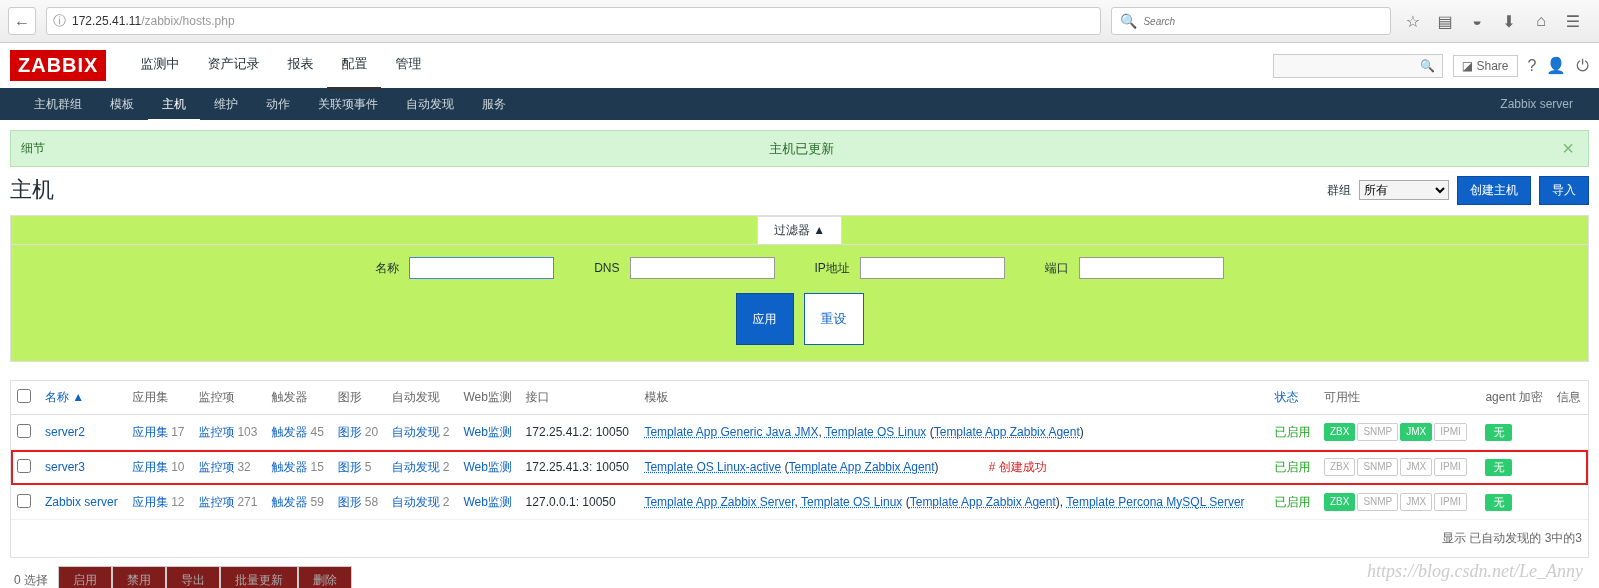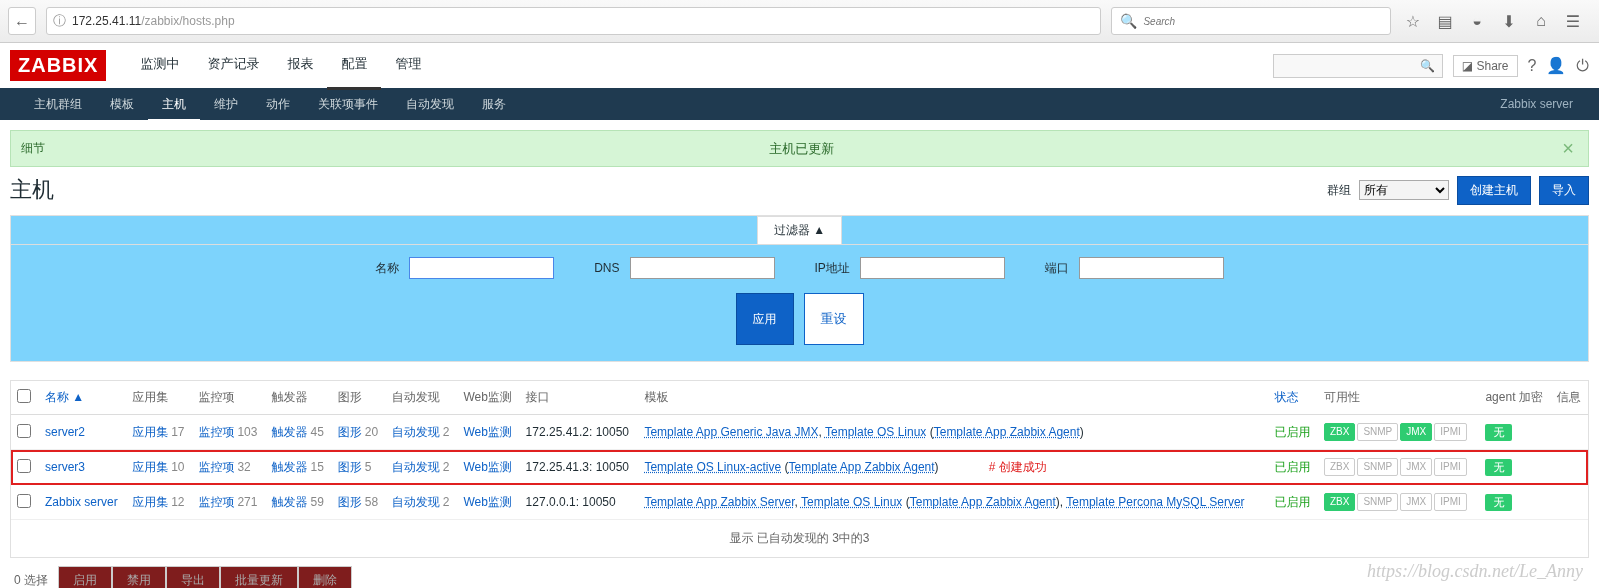--- a/index.html
+++ b/index.html
@@ -44,21 +44,21 @@
 .alert-close { color: #7ab97a; cursor: pointer; font-size: 20px; padding: 0 4px; }
 
 .page-head { display: flex; align-items: center; margin-bottom: 10px; }
 .page-title { font-size: 22px; font-weight: normal; }
 .pg-right { margin-left: auto; display:flex; align-items:center; gap:8px; }
 .pg-right label { font-size:12px; }
 .pg-right select { border:1px solid #aaa; height:20px; width:90px; background:#f4f4f4; font-size:12px; }
 .btn-primary { background:#0e62c7; color:#fff; border:1px solid #0a4da0; padding:5px 12px; font-size:12px; }
 
 
-.filter-box { border:1px solid #e0e0e0; background:#7dd3fc; }
+.filter-box { border:1px solid #e0e0e0; background:#bef264; }
 .filter-tab-row { display:flex; justify-content:center; }
 .filter-tab { border:1px solid #ddd; border-bottom:none; padding:5px 16px; background:#fff; position:relative; top:0px; font-size:12px; }
 .filter-body { border-top:1px solid #ddd; padding:12px 0 16px; }
 .filter-row { display:flex; justify-content:center; gap:40px; align-items:center; margin-bottom:14px; }
 .fgrp { display:flex; align-items:center; gap:10px; }
 .fgrp input { width:145px; height:22px; border:1px solid #999; padding:0 4px; }
 .fgrp.name input { border:1px solid #4a86e8; }
 .fgrp label { font-size:12px; }
 .btn-row { display:flex; justify-content:center; gap:10px; }
 .btn-row .apply { background:#0e62c7; color:#fff; border:1px solid #0a4da0; padding:5px 16px; font-size:12px; }
@@ -77,21 +77,21 @@
 
 .status-en { color:#1aa01a; }
 .tag { display:inline-block; padding:1px 5px; border:1px solid #ccc; border-radius:2px; font-size:10px; color:#aaa; margin-right:2px; line-height:14px; }
 .tag.g { background:#2ecc71; border-color:#2ecc71; color:#fff; }
 .enc-tag { display:inline-block; background:#2ecc71; color:#fff; padding:1px 8px; border-radius:2px; font-size:11px; }
 
 tr.hl td { }
 tr.hl { outline: 2px solid #e02020; outline-offset:-2px; }
 .anno { color:#e02020; font-weight:normal; }
 
-.foot-line { text-align:center; padding:10px 6px; color:#666; font-size:12px; }
+.foot-line { text-align:right; padding:10px 6px; color:#666; font-size:12px; }
 .bulk-row { display:flex; align-items:center; gap:10px; padding:8px 4px; }
 .bulk-row .cnt-sel { color:#666; font-size:12px; }
 .bulk-row button { background:#7f1d1d; border:1px solid #ccc; color:#aaa; padding:5px 14px; font-size:12px; }
 
 .watermark { position:fixed; bottom:6px; right:16px; color:#ccc; font-style:italic; font-size:18px; font-family: 'Times New Roman', serif; }
 </style>
 </head>
 <body>
 
 <div class="browser-bar">

